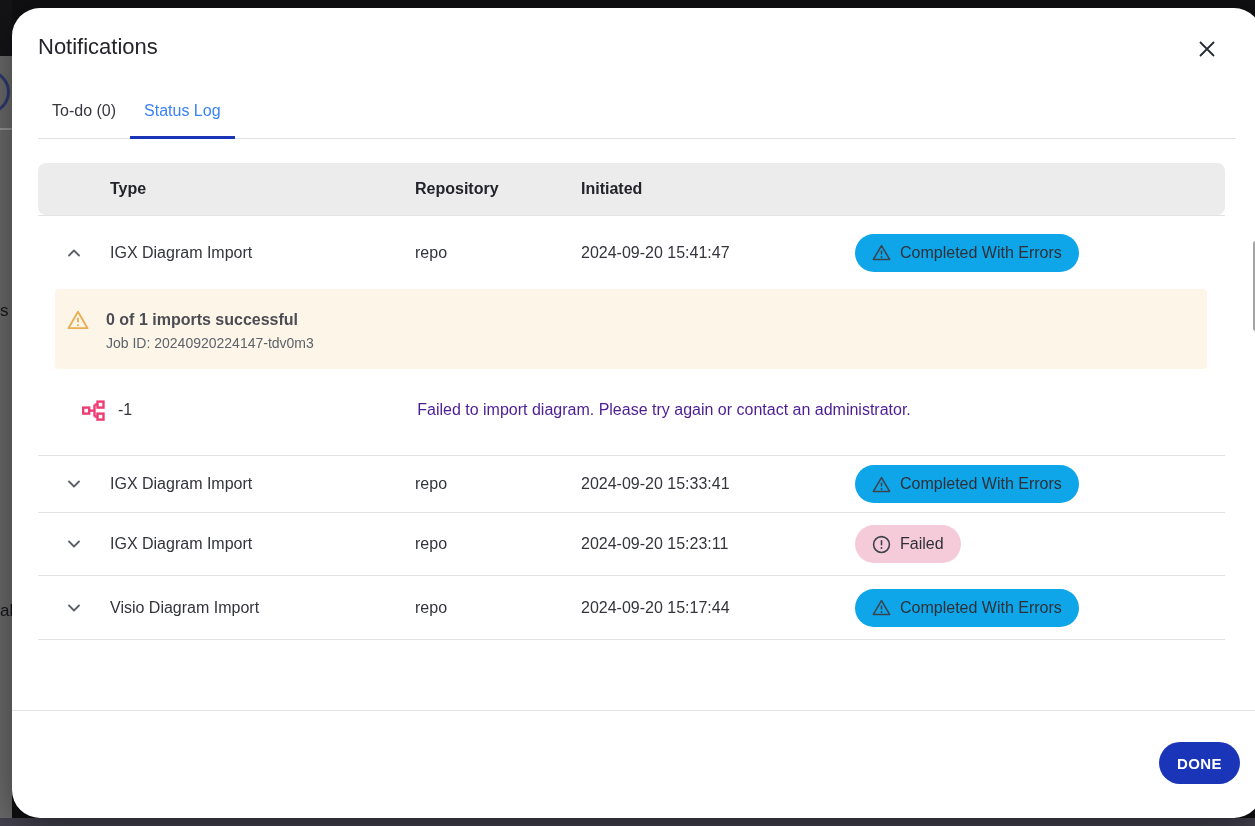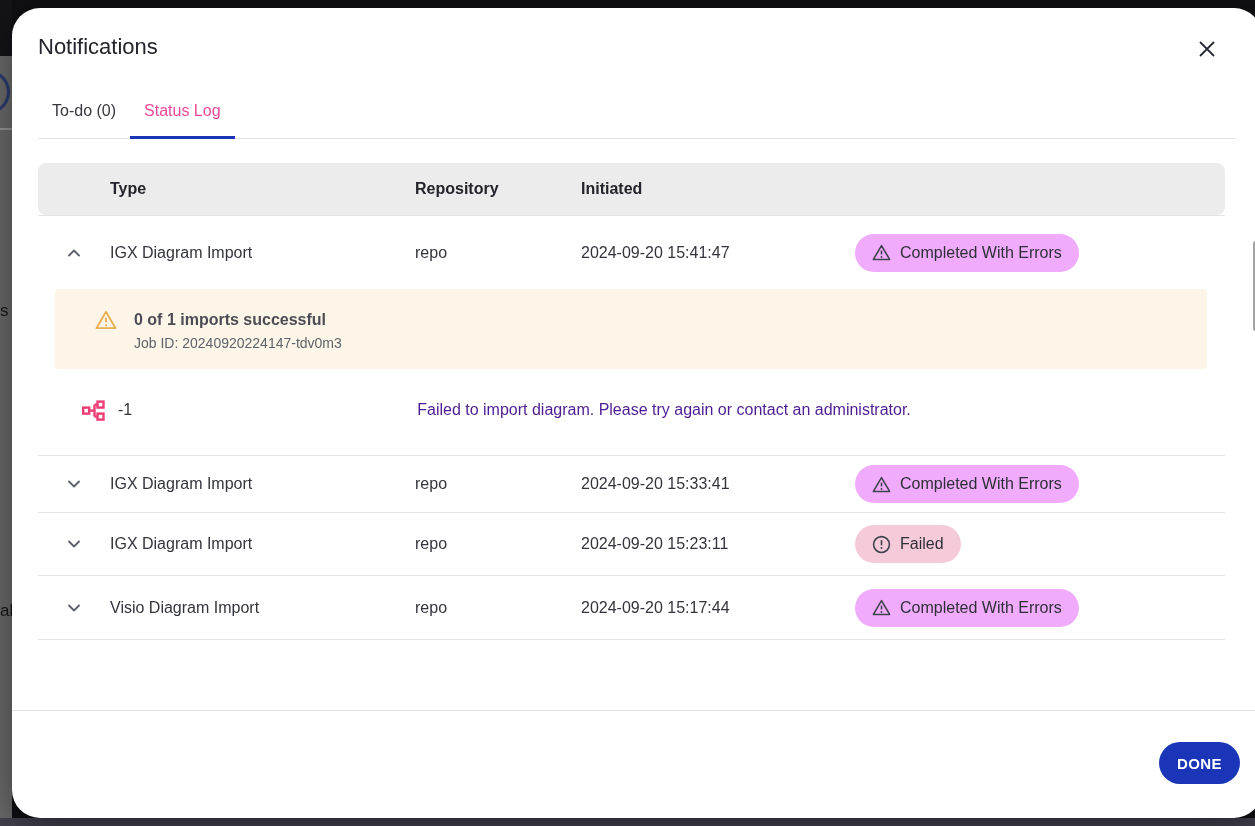--- a/index.html
+++ b/index.html
@@ -54,21 +54,21 @@
   .tabbar {
     margin-top:30px; padding:0 0 0 0;
     border-bottom:1px solid #e2e2e4;
     display:flex; align-items:flex-end;
   }
   .tab {
     background:none; border:none; cursor:pointer;
     font-family:inherit; font-size:16px; font-weight:400;
     padding:12px 14px 18px 14px; color:#36363f; position:relative;
   }
-  .tab.active { color:#ec4899; }
+  .tab.active { color:#3b82f6; }
   .tab.active::after {
     content:""; position:absolute; left:0; right:0; bottom:-1px; height:3px;
     background:#1a35b8;
   }
 
   
   .table-wrap { padding:24px 37px 0 26px; position:relative; flex:1 1 auto; }
   .thead {
     display:grid; grid-template-columns:72px 305px 166px 274px 1fr;
     align-items:center; height:52px;
@@ -88,28 +88,28 @@
     background:none; border:none; cursor:pointer; width:72px; height:100%;
     display:flex; align-items:center; justify-content:center;
   }
   .chev-up { transform:rotate(180deg); }
 
   .badge {
     display:inline-flex; align-items:center; gap:9px;
     height:38px; padding:0 17px; border-radius:19px;
     font-size:16px; color:#2e3037;
   }
-  .badge.warning { background:#f0abfc; }
+  .badge.warning { background:#0ea5e9; }
   .badge.error   { background:#f6cbd9; }
 
   
   .expanded-block { border-bottom:1px solid #e3e3e5; }
   .detail-panel {
     margin:0 18px 0 17px; height:80px; background:#fdf5e7; border-radius:4px;
-    display:flex; align-items:flex-start; padding:21px 0 0 40px; gap:17px;
+    display:flex; align-items:flex-start; padding:21px 0 0 12px; gap:17px;
   }
   .detail-summary { font-size:16px; font-weight:700; color:#4c4c55; line-height:1.2; }
   .detail-jobid { font-size:14px; color:#5d636b; margin-top:6px; }
   .detail-subrow {
     margin-top:16px; height:50px; display:flex; align-items:center; padding-left:44px;
   }
   .subrow-id { margin-left:13px; font-size:16px; color:#33343c; }
   .subrow-msg { margin-left:285px; font-size:16px; color:#4c1d95; }
   .subrow-spacer { height:20px; }
 

